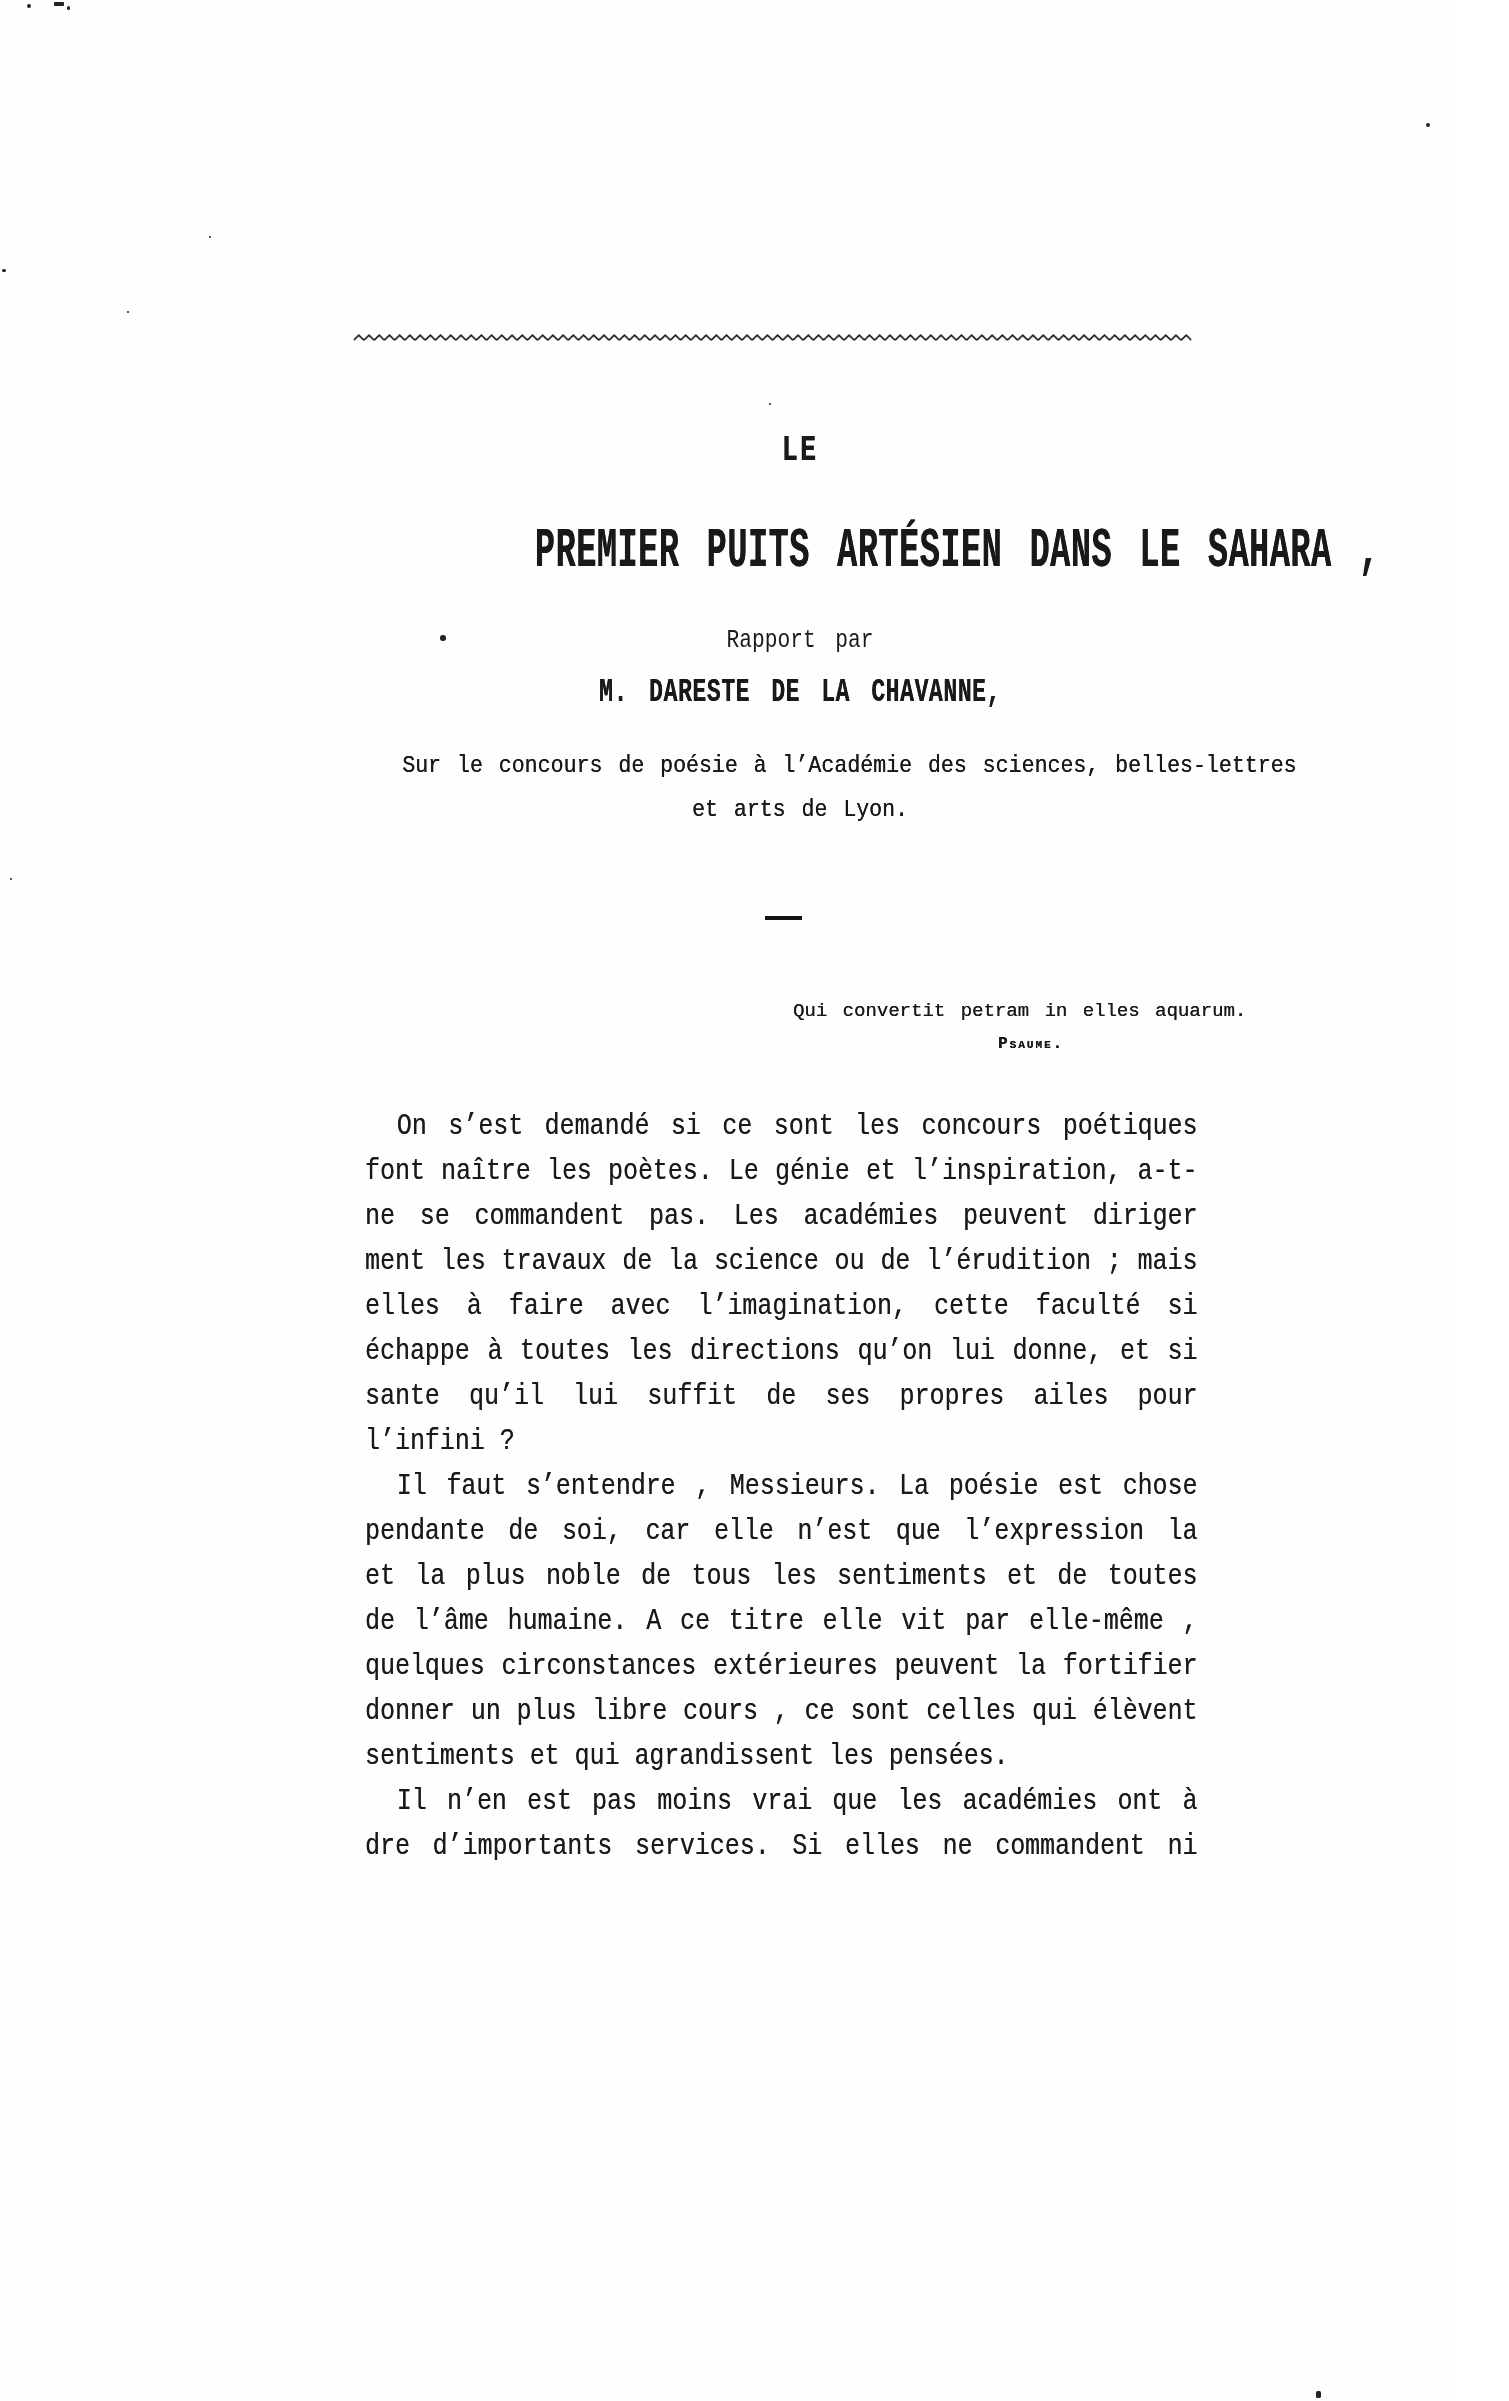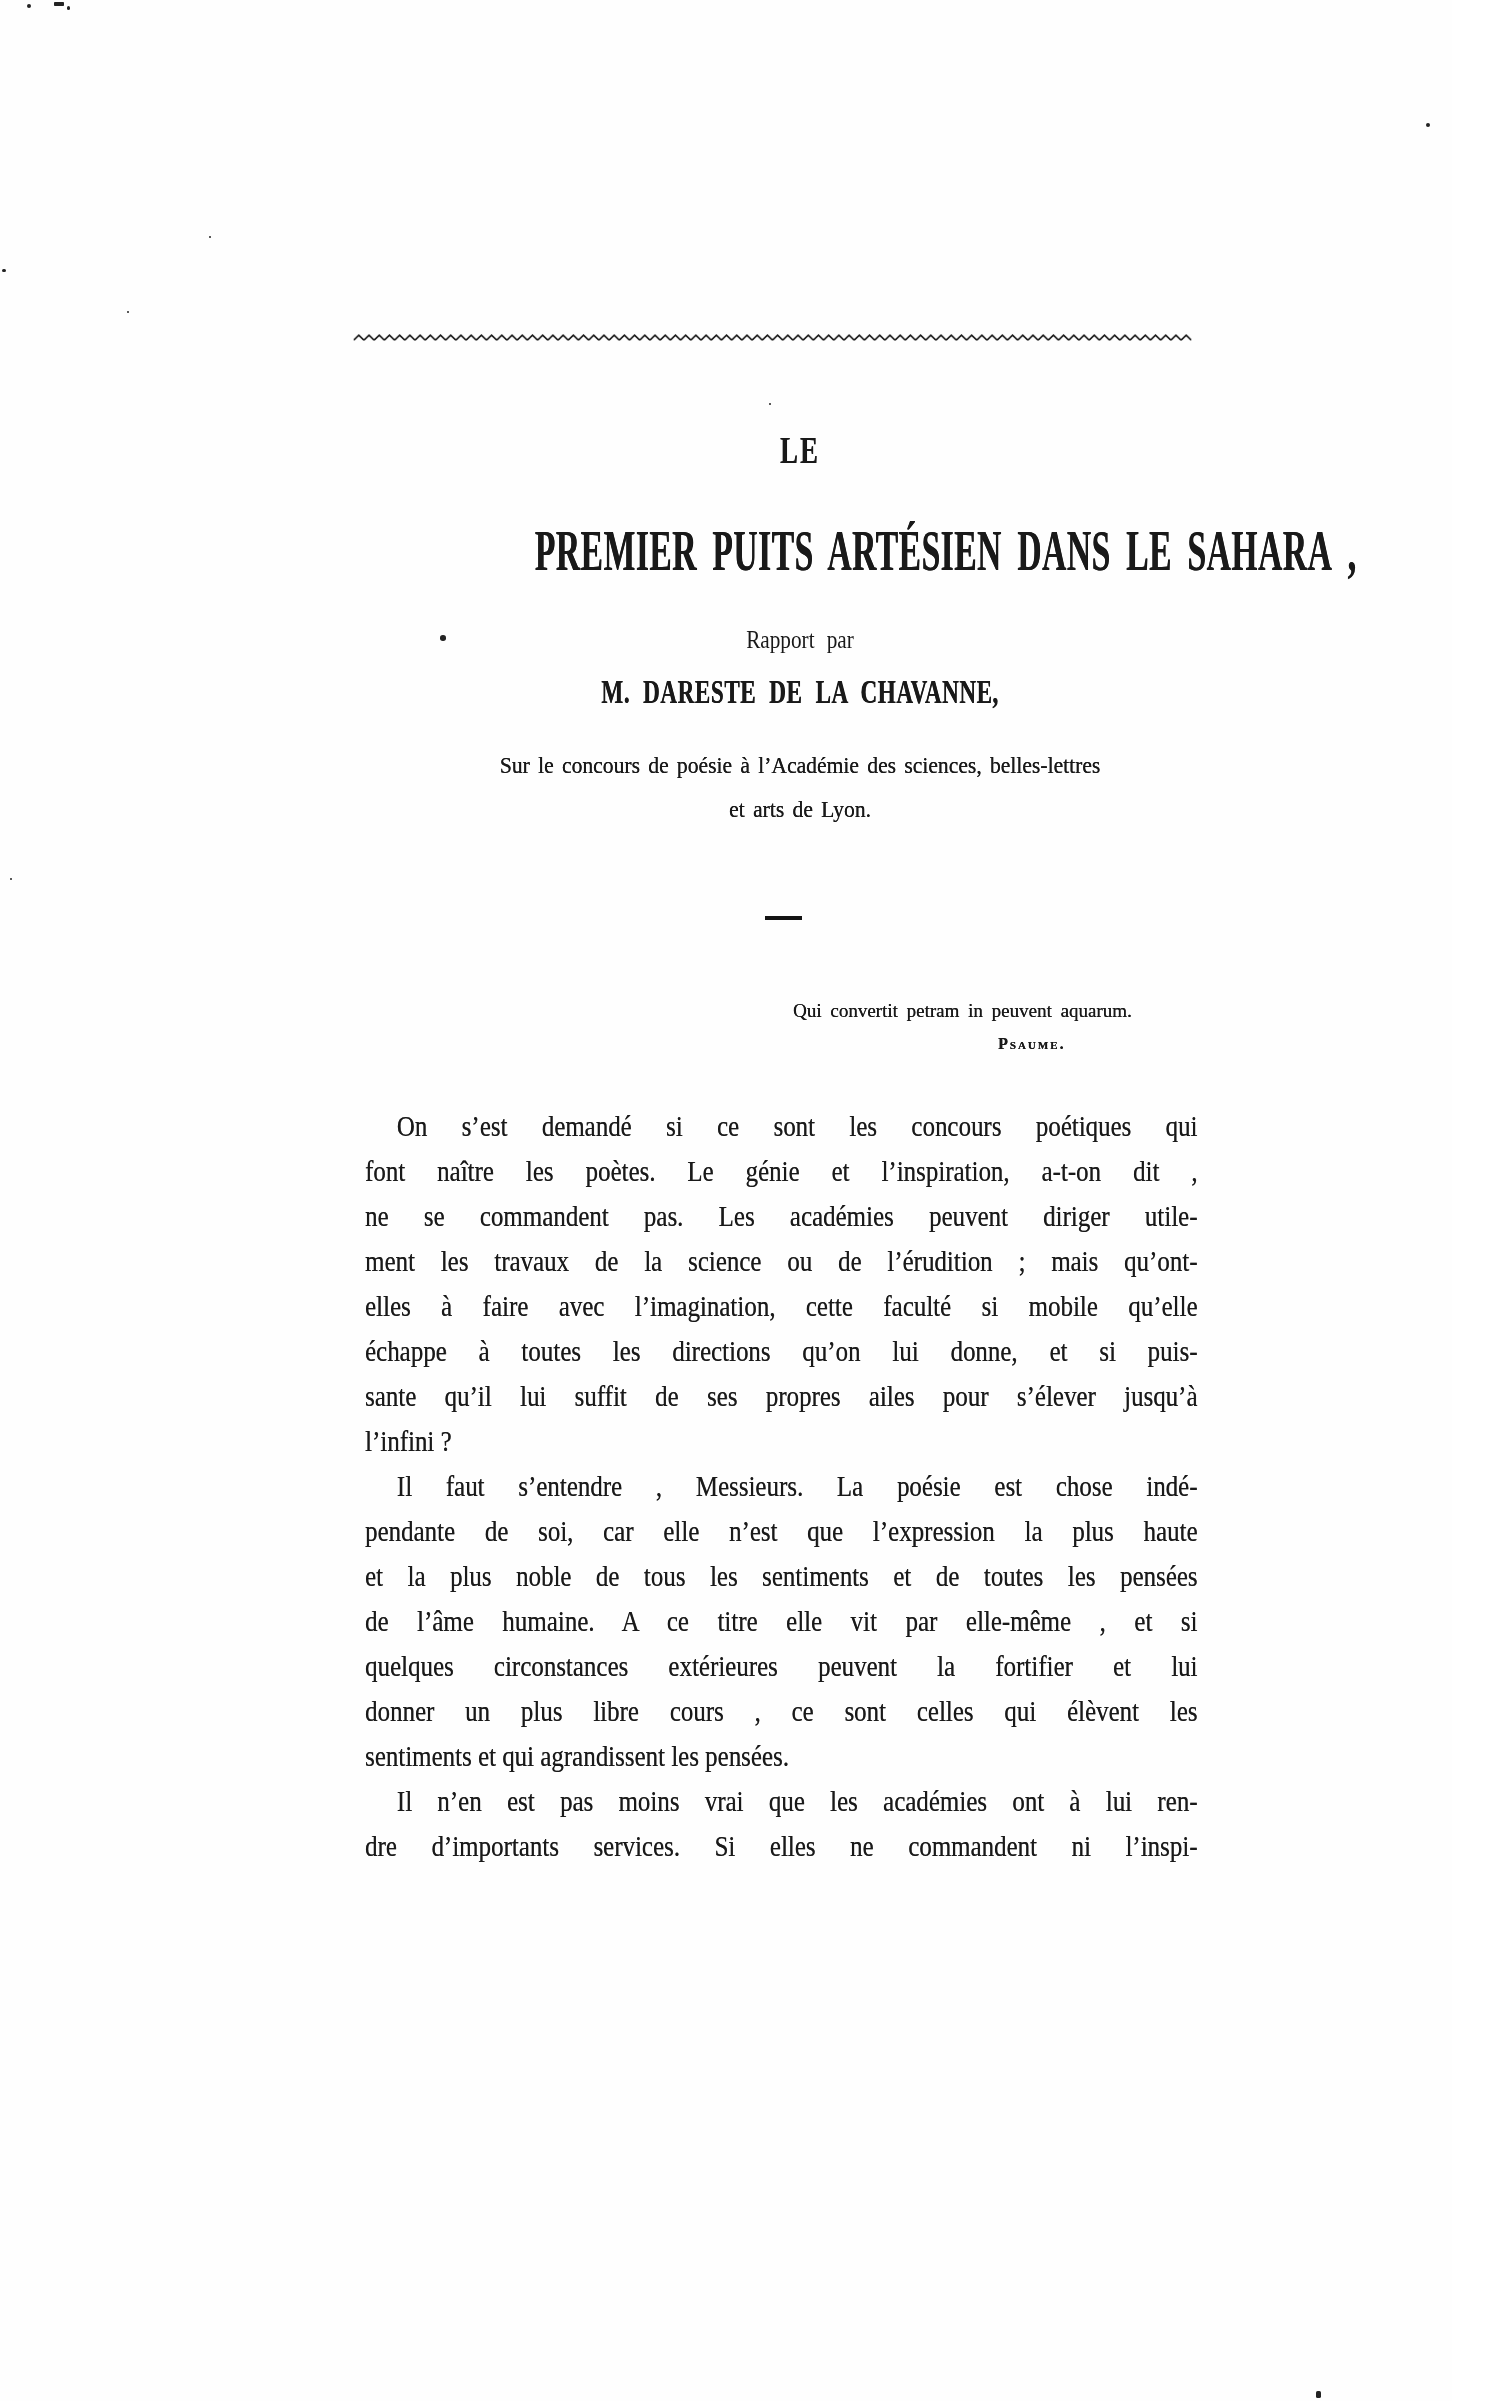--- a/index.html
+++ b/index.html
@@ -2,21 +2,21 @@
 <html lang="fr" style="font-size:12.7px"><head>
 <meta charset="utf-8">
 <style>
   html, body { margin: 0; padding: 0; background: #ffffff; }
   .page {
     position: relative;
     width: 1452px;
     height: 2401px;
     background: #fefefe;
     overflow: hidden;
-    font-family: Liberation Serif, serif;
+    font-family: Liberation Mono, monospace;
     color: #191919;
   }
 
   
   .cline {
     position: absolute;
     left: 358px;
     width: 884px;
     text-align: center;
     white-space: nowrap;
@@ -147,21 +147,21 @@
 
   <div class="cline head-le">LE</div>
   <div class="cline head-title">PREMIER PUITS ARTÉSIEN DANS LE SAHARA&nbsp;,</div>
   <div class="cline head-byline">Rapport par</div>
   <div class="cline head-author">M. DARESTE DE LA CHAVANNE,</div>
   <div class="cline subtitle head-sub1">Sur le concours de poésie à l’Académie des sciences, belles-lettres</div>
   <div class="cline subtitle head-sub2">et arts de Lyon.</div>
 
   <div class="section-dash"></div>
 
-  <div class="epigraph-quote">Qui convertit petram in peuvent aquarum.</div>
+  <div class="epigraph-quote">Qui convertit petram in elles aquarum.</div>
   <div class="epigraph-attr">Psaume.</div>
 
   <div class="body-text">
       <div class="line first j">On s’est demandé si ce sont les concours poétiques qui</div>
       <div class="line j">font naître les poètes. Le génie et l’inspiration, a-t-on dit&nbsp;,</div>
       <div class="line j">ne se commandent pas. Les académies peuvent diriger utile-</div>
       <div class="line j">ment les travaux de la science ou de l’érudition&nbsp;; mais qu’ont-</div>
       <div class="line j">elles à faire avec l’imagination, cette faculté si mobile qu’elle</div>
       <div class="line j">échappe à toutes les directions qu’on lui donne, et si puis-</div>
       <div class="line j">sante qu’il lui suffit de ses propres ailes pour s’élever jusqu’à</div>

